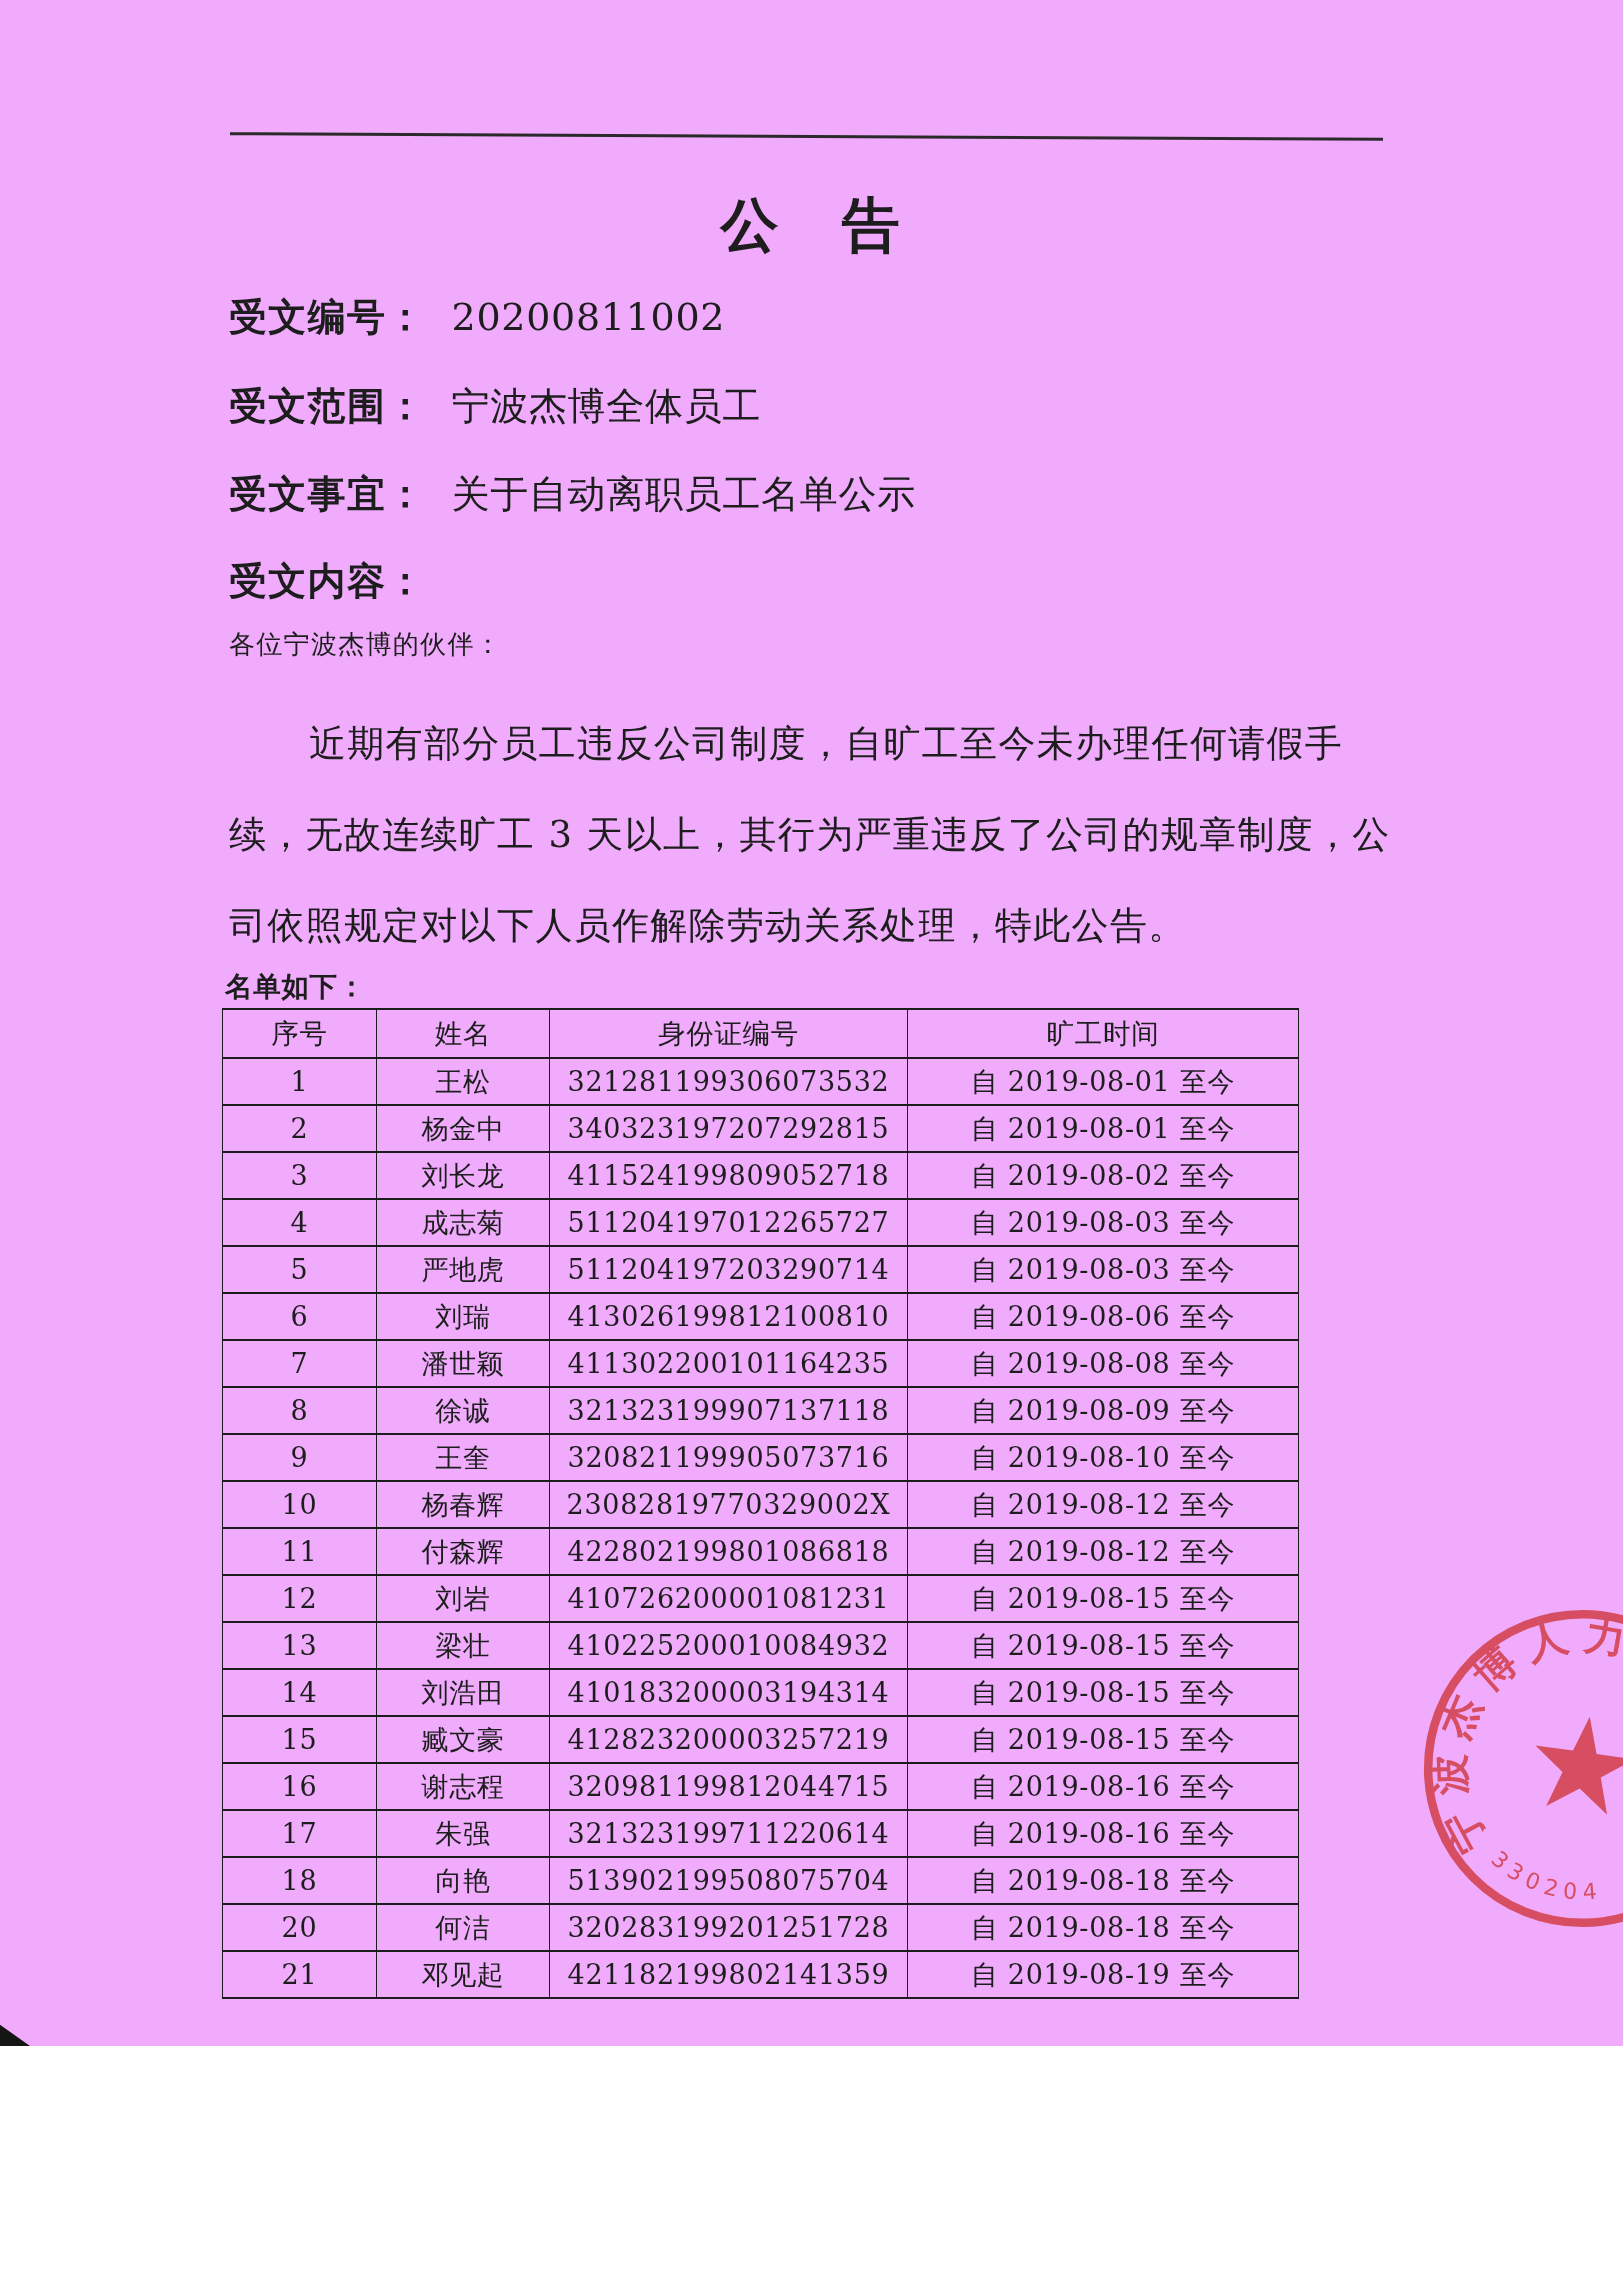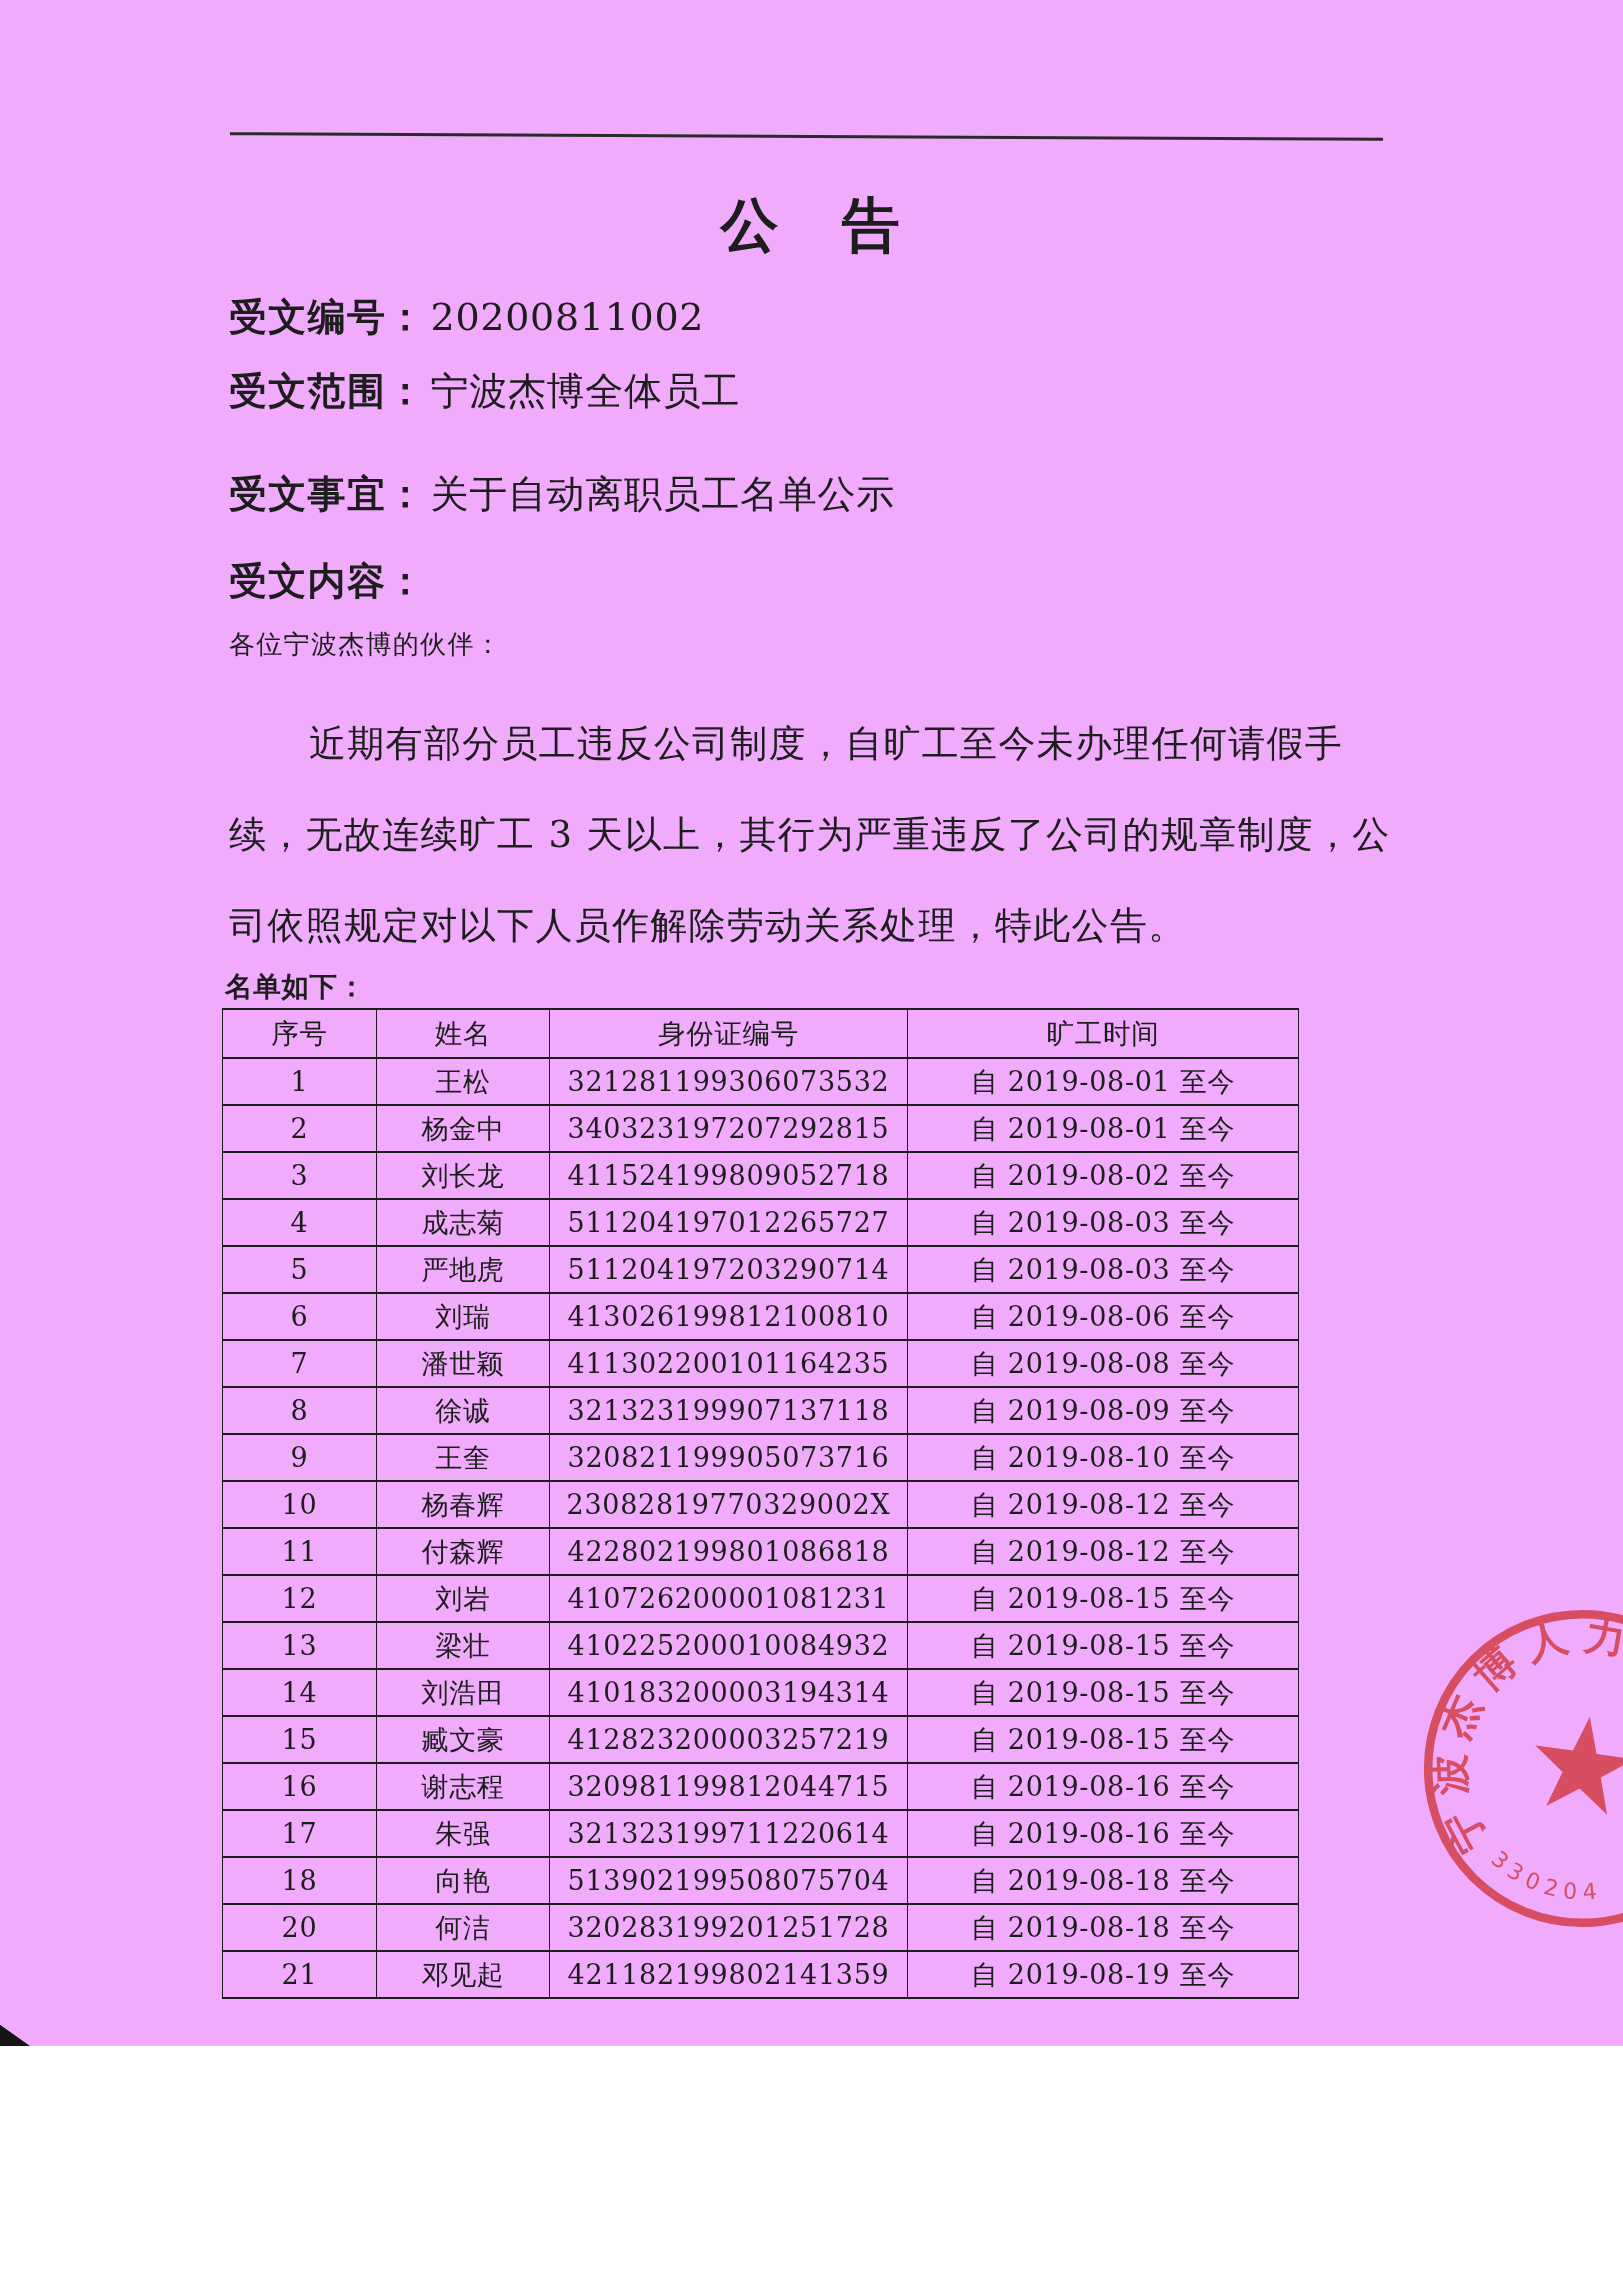--- a/index.html
+++ b/index.html
@@ -17,22 +17,22 @@
   }
   .title{
     position:absolute;left:0;top:187px;width:100%;margin:0;
     text-align:center;font-size:58px;font-weight:700;letter-spacing:2.6px;
     font-family:"DejaVu Serif","Liberation Serif",serif;
   }
   .meta-line{
     position:absolute;left:229px;font-size:38px;line-height:1.15;white-space:nowrap;
   }
   .meta-line .label{font-weight:700;font-family:Liberation Sans, sans-serif;letter-spacing:1.3px;}
-  .meta-line .value{margin-left:5px;letter-spacing:0.7px;}
-  #meta-0{top:296px;} #meta-1{top:370px;text-align:right;} #meta-2{top:473px;} #meta-3{top:560px;}
+  .meta-line .value{margin-left:26px;letter-spacing:0.7px;}
+  #meta-0{top:296px;} #meta-1{top:385px;text-align:right;} #meta-2{top:473px;} #meta-3{top:560px;}
   .salutation{
     position:absolute;left:229px;top:627px;font-size:26px;letter-spacing:1.3px;margin:0;
   }
   .para-line{
     position:absolute;left:229px;width:1159px;font-size:37px;letter-spacing:1.3px;white-space:nowrap;
   }
   #para-0{top:719px;text-indent:80px;}
   #para-1{top:810px;}
   #para-2{top:901px;}
   .list-intro{

